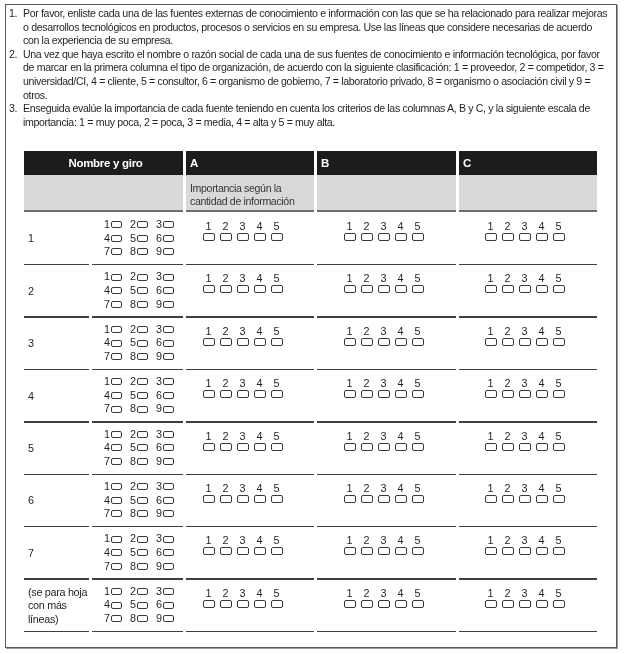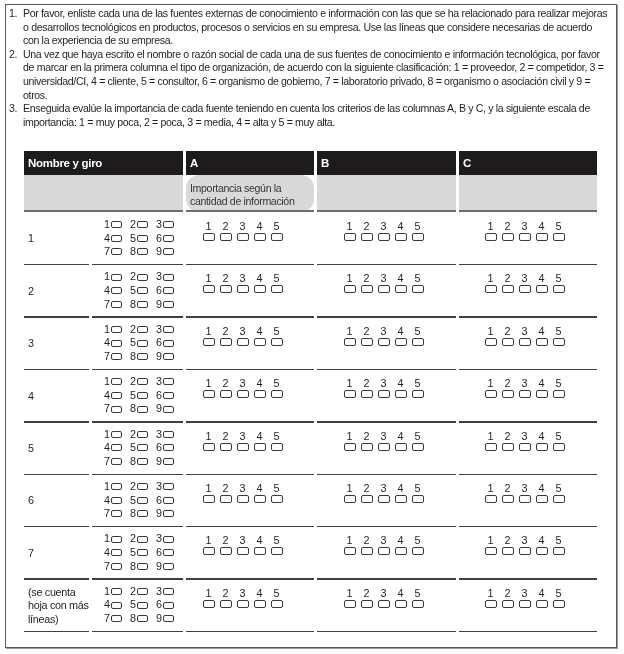--- a/index.html
+++ b/index.html
@@ -59,29 +59,29 @@
     <span class="instr-num">2.</span>
     <span class="instr-text">Una vez que haya escrito el nombre o razón social de cada una de sus fuentes de conocimiento e información tecnológica, por favor de marcar en la primera columna el tipo de organización, de acuerdo con la siguiente clasificación: 1 = proveedor, 2 = competidor, 3 = universidad/CI, 4 = cliente, 5 = consultor, 6 = organismo de gobierno, 7 = laboratorio privado, 8 = organismo o asociación civil y 9 = otros.</span>
   </div>
   <div class="instr-item">
     <span class="instr-num">3.</span>
     <span class="instr-text">Enseguida evalúe la importancia de cada fuente teniendo en cuenta los criterios de las columnas A, B y C, y la siguiente escala de importancia: 1 = muy poca, 2 = poca, 3 = media, 4 = alta y 5 = muy alta.</span>
   </div>
 </div>
 
 <div class="table" id="survey-table">
-  <div class="hdr-row" style="left:0;width:159px;">Nombre y giro</div>
+  <div class="hdr-row" style="left:0;width:159px;text-align:center;">Nombre y giro</div>
   <div class="hdr-row" style="left:162px;width:128px;">A</div>
   <div class="hdr-row" style="left:293px;width:139px;">B</div>
   <div class="hdr-row" style="left:435px;width:138px;">C</div>
 
   <div class="sub-row" style="left:0;width:159px;">
       <div class="sub-line"></div>
     </div>
-  <div class="sub-row" style="left:162px;width:128px;border-radius:13px;">
+  <div class="sub-row" style="left:162px;width:128px;">
     <span>Importancia según la cantidad de información</span><div class="sub-line"></div>
   </div>
   <div class="sub-row" style="left:293px;width:139px;">
     <div class="sub-line"></div>
   </div>
   <div class="sub-row" style="left:435px;width:138px;">
     <div class="sub-line"></div>
   </div>
 
   <div id="rows">
@@ -808,21 +808,21 @@
               <span class="box"></span>
               <span class="box"></span>
               <span class="box"></span>
             </div>
           </div>
           <div class="bottom-line"></div>
         </div>
       </div>
       <div class="data-row" style="top: 428.8px;">
         <div class="cell name-cell" style="left: 0px; width: 65px;">
-          <span>(se cuenta hoja con más líneas)</span>
+          <span>(se para hoja con más líneas)</span>
           <div class="bottom-line"></div>
         </div>
         <div class="cell" style="left: 68px; width: 91px;">
           <div class="type-grid">
             <label class="type-opt">
               <span>1</span>
               <span class="box"></span>
             </label>
             <label class="type-opt">
               <span>2</span>

